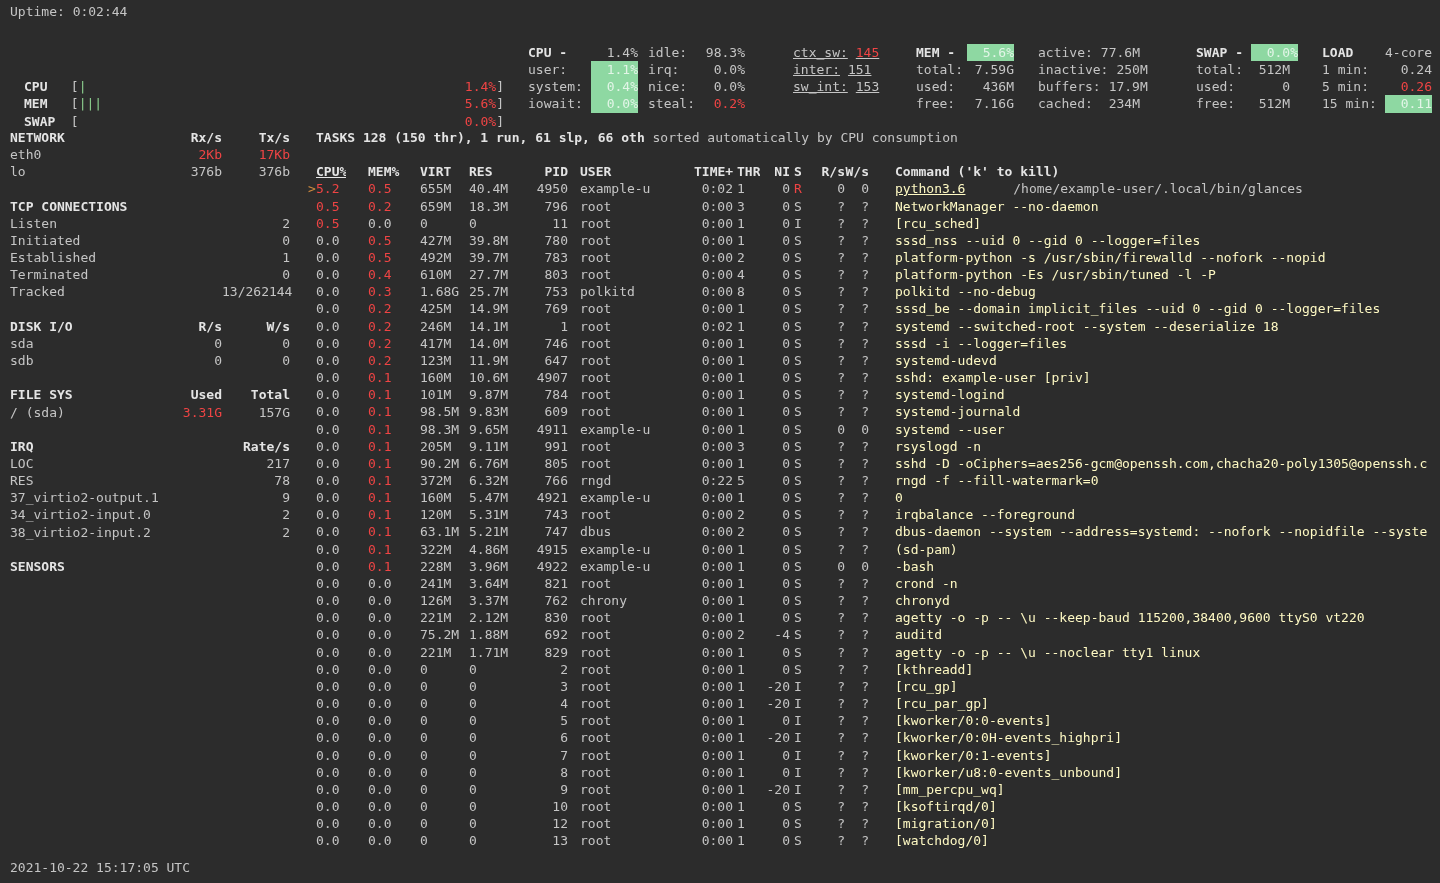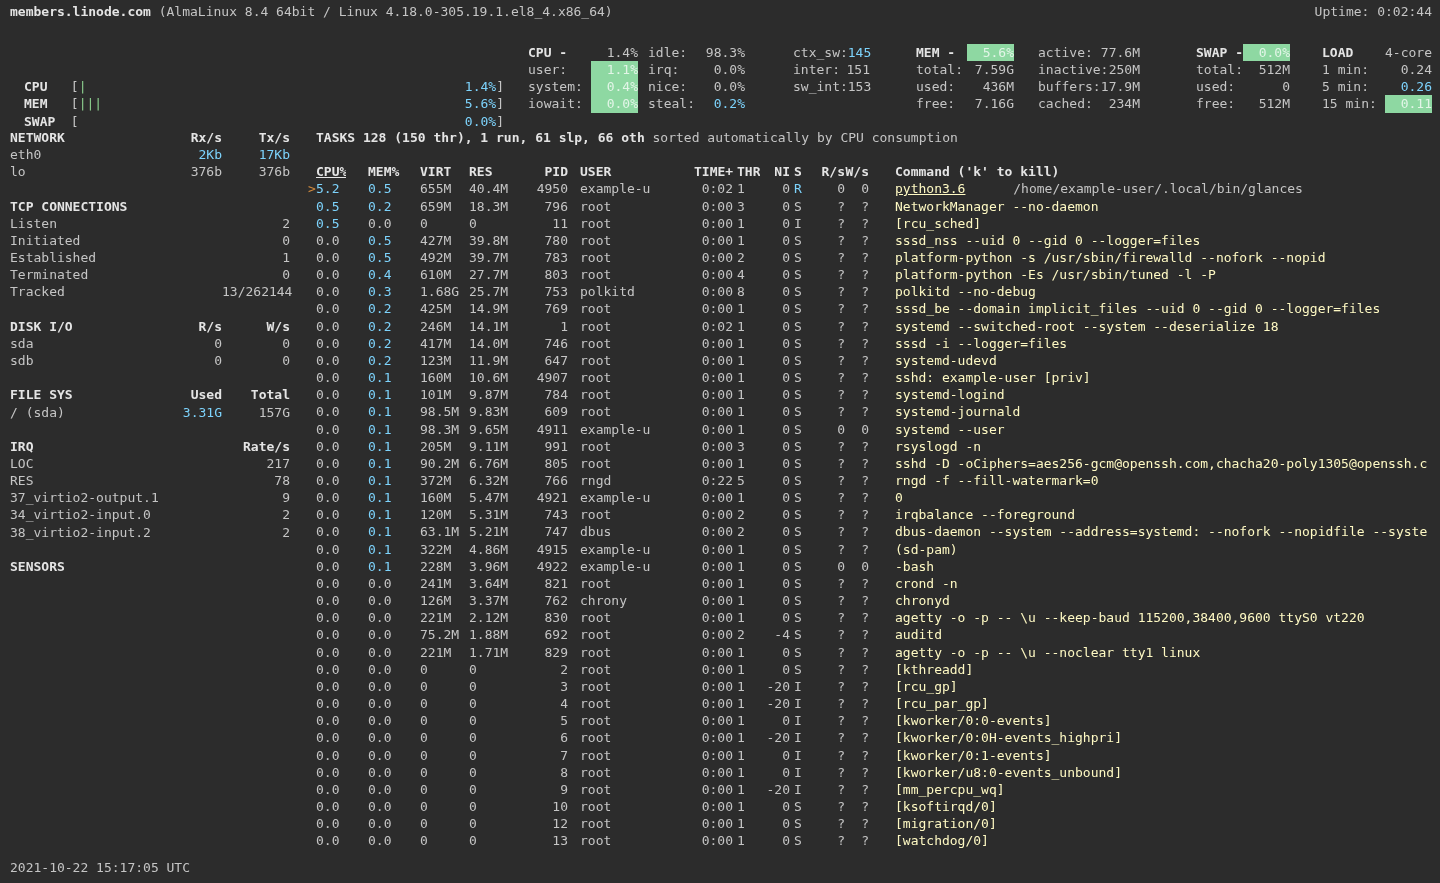--- a/index.html
+++ b/index.html
@@ -3,45 +3,45 @@
 <meta charset="utf-8">
 <style>
   html,body{margin:0;padding:0;background:#2c2c2c;}
   body{
     width:1440px;height:883px;position:relative;overflow:hidden;
     font-family:"DejaVu Sans Mono","Liberation Mono",monospace;
     font-size:13px;line-height:17.16px;color:#c5c5c5;
     white-space:pre;
   }
   .b{color:#e4e4e4;font-weight:bold;}
-  .g{color:#7dd3fc;}
+  .g{color:#ef4444;}
   .hl{background:#8ed8a2;color:#e2f5e7;display:inline-block;min-width:47px;text-align:right;}
   .mark{color:#d08a3e;}
   .abs{position:absolute;}
 
   
   #titlebar{left:10px;top:3px;width:1422px;display:flex;justify-content:space-between;}
 
   
   #quicklook{left:10px;top:44px;width:480px;}
   .grow{display:flex;width:480px;padding-left:14px;}
   .glab{width:39px;}
   .gbar{flex:1;color:#8ccf8e;overflow:hidden;}
   .gpct{text-align:right;}
 
   
   .sumcol{position:absolute;top:44px;}
   .sc0{left:528px;width:110px;}
   .sc1{left:648px;width:97px;}
-  .sc2{left:793px;width:77px;}
+  .sc2{left:793px;width:77px;text-decoration:underline;}
   .sc3{left:916px;width:98px;}
   .sc4{left:1038px;width:102px;}
   .sc5{left:1196px;width:94px;}
   .sc6{left:1322px;width:110px;}
-  .srow{display:flex;justify-content:space-between;}
+  .srow{display:flex;justify-content:space-between;gap:8px;}
 
   
   #sidebar{left:10px;top:129px;width:280px;}
   .section{margin-bottom:17.16px;}
   .xrow{display:flex;}
   .sn{flex:1;overflow:hidden;}
   .sc1c{width:62px;text-align:right;}
   .sc2c{width:68px;text-align:right;}
 
   
@@ -73,21 +73,20 @@
 
   #footer{left:10px;top:859px;}
 </style>
 </head>
 <body>
 
 
 
 
 <div class="abs" id="titlebar">
-  <span><span class="b">members.linode.com</span><span> (AlmaLinux 8.4 64bit / Linux 4.18.0-305.19.1.el8_4.x86_64)</span></span>
   <span><span>Uptime: </span><span>0:02:44</span></span>
 </div>
 
 
 <div class="abs" id="quicklook">
   <div id="gauges"><div class="grow"><span class="glab b">CPU</span><span> [</span><span class="gbar">|</span><span class="gpct g">1.4%</span><span>]</span></div><div class="grow"><span class="glab b">MEM</span><span> [</span><span class="gbar">|||</span><span class="gpct g">5.6%</span><span>]</span></div><div class="grow"><span class="glab b">SWAP</span><span> [</span><span class="gbar"></span><span class="gpct g">0.0%</span><span>]</span></div></div>
 </div>
 
 
 <div id="sumcols"><div class="sumcol sc0"><div class="srow"><span class="b">CPU -</span><span>1.4%</span></div><div class="srow"><span>user:</span><span class="hl">1.1%</span></div><div class="srow"><span>system:</span><span class="hl">0.4%</span></div><div class="srow"><span>iowait:</span><span class="hl">0.0%</span></div></div><div class="sumcol sc1"><div class="srow"><span>idle:</span><span>98.3%</span></div><div class="srow"><span>irq:</span><span>0.0%</span></div><div class="srow"><span>nice:</span><span>0.0%</span></div><div class="srow"><span>steal:</span><span class="g">0.2%</span></div></div><div class="sumcol sc2"><div class="srow"><span>ctx_sw:</span><span class="g">145</span></div><div class="srow"><span>inter:</span><span>151</span></div><div class="srow"><span>sw_int:</span><span>153</span></div></div><div class="sumcol sc3"><div class="srow"><span class="b">MEM -</span><span class="hl">5.6%</span></div><div class="srow"><span>total:</span><span>7.59G</span></div><div class="srow"><span>used:</span><span>436M</span></div><div class="srow"><span>free:</span><span>7.16G</span></div></div><div class="sumcol sc4"><div class="srow"><span>active:</span><span>77.6M</span></div><div class="srow"><span>inactive:</span><span>250M</span></div><div class="srow"><span>buffers:</span><span>17.9M</span></div><div class="srow"><span>cached:</span><span>234M</span></div></div><div class="sumcol sc5"><div class="srow"><span class="b">SWAP -</span><span class="hl">0.0%</span></div><div class="srow"><span>total:</span><span>512M</span></div><div class="srow"><span>used:</span><span>0</span></div><div class="srow"><span>free:</span><span>512M</span></div></div><div class="sumcol sc6"><div class="srow"><span class="b">LOAD</span><span>4-core</span></div><div class="srow"><span>1 min:</span><span>0.24</span></div><div class="srow"><span>5 min:</span><span class="g">0.26</span></div><div class="srow"><span>15 min:</span><span class="hl">0.11</span></div></div></div>

